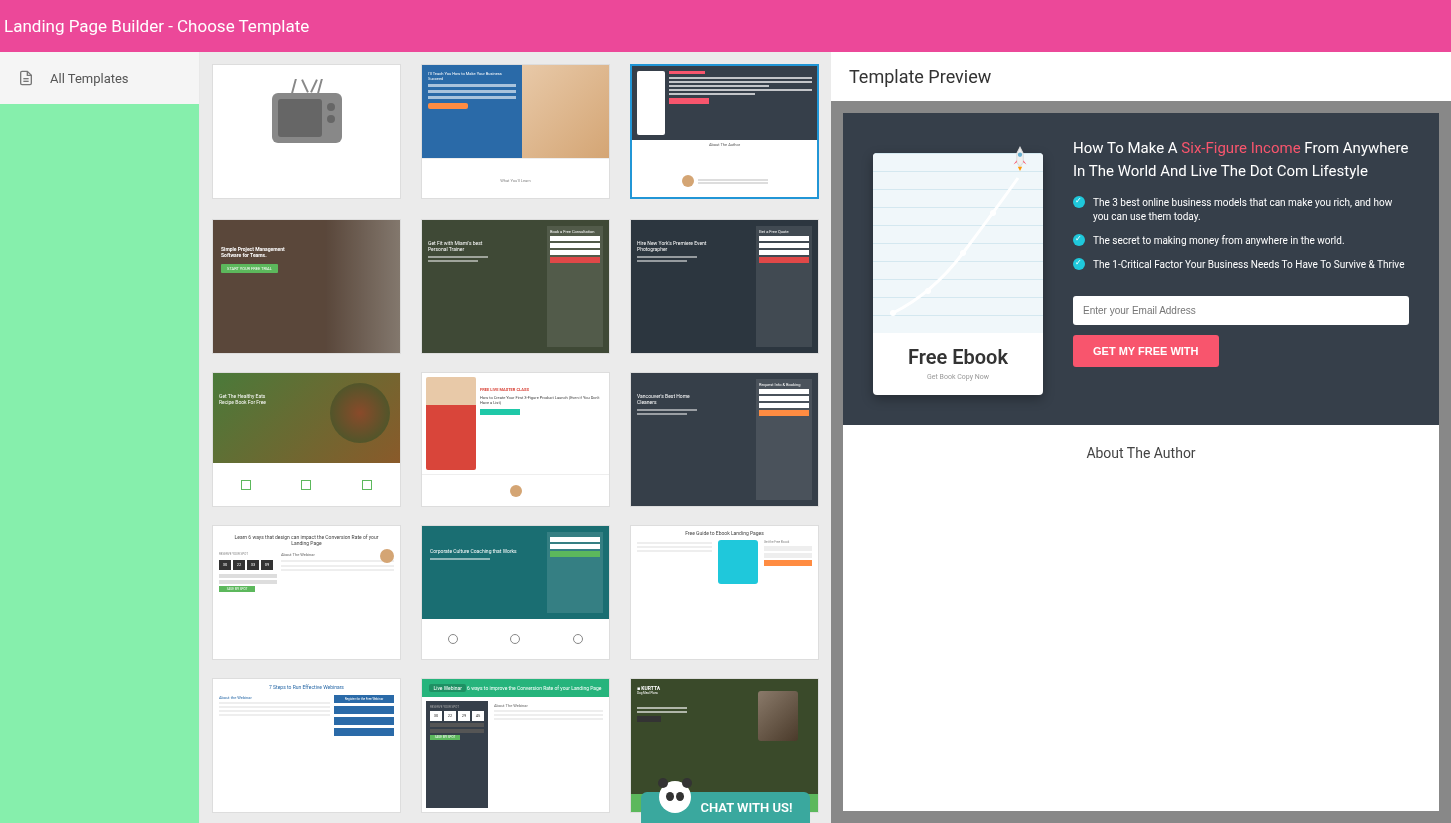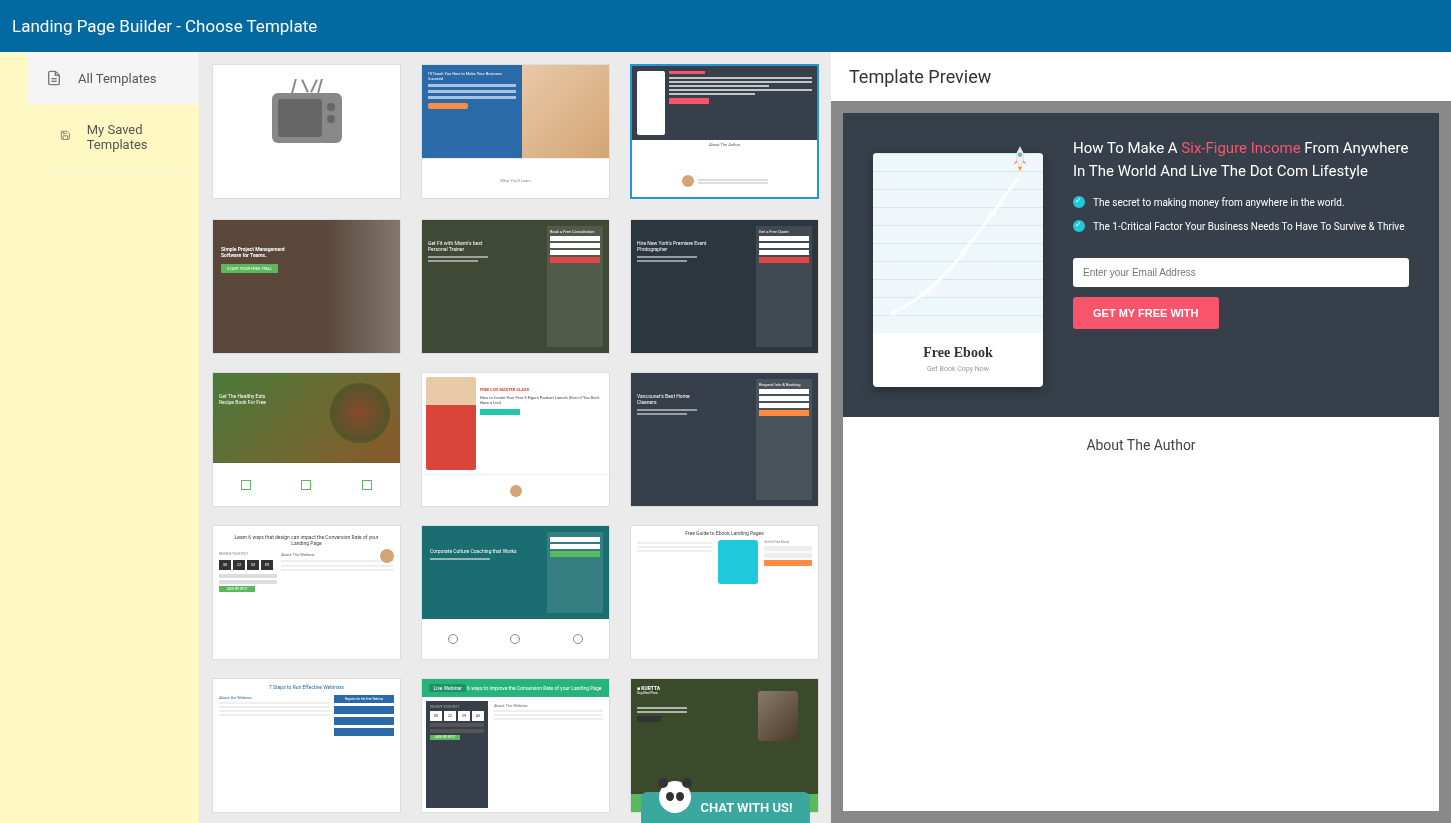--- a/index.html
+++ b/index.html
@@ -1,19 +1,19 @@
 <!DOCTYPE html>
 <html><head>
 <meta charset="utf-8">
 <style>
 * { box-sizing: border-box; margin: 0; padding: 0; }
 body { font-family: -apple-system, BlinkMacSystemFont, "Segoe UI", Roboto, sans-serif; background: #fff; overflow: hidden; }
-.header { background: #0369a1; color: #fff; padding: 16px 12px; font-size: 17px; font-weight: 400; }
+.header { background: #ec4899; color: #fff; padding: 16px 4px; font-size: 17px; font-weight: 400; }
 .main { display: flex; height: calc(823px - 52px); }
-.sidebar { width: 200px; background: #fef9c3; border-right: 1px solid #e8e8e8; padding-left: 28px; }
+.sidebar { width: 200px; background: #86efac; border-right: 1px solid #e8e8e8; }
 .sidebar-item { display: flex; align-items: center; padding: 18px 18px; font-size: 13px; color: #555; cursor: pointer; border-bottom: 1px solid #f0f0f0; margin: 0 14px; }
 .sidebar-item:first-child { background: #f5f5f5; margin: 0; padding: 18px 18px; border-bottom: none; }
 .sidebar-item .icon { width: 16px; height: 16px; margin-right: 16px; color: #777; }
 .gallery { flex: 1; background: #ebebeb; padding: 12px; overflow-y: auto; display: grid; grid-template-columns: repeat(3, 1fr); gap: 20px; align-content: start; }
 .template-card { background: #fff; border: 1px solid #ddd; aspect-ratio: 1.4/1; cursor: pointer; overflow: hidden; position: relative; font-size: 5px; }
 .template-card.selected { border: 2px solid #2196d6; }
 .preview-panel { width: 620px; background: #888; display: flex; flex-direction: column; }
 .preview-header { background: #fff; padding: 14px 18px; display: flex; align-items: center; justify-content: space-between; }
 .preview-title { font-size: 18px; color: #333; font-weight: 400; }
 .preview-controls { display: flex; align-items: center; gap: 10px; }
@@ -22,21 +22,21 @@
 .choose-btn { background: #ff9800; color: #fff; border: none; padding: 9px 14px; font-size: 13px; border-radius: 3px; cursor: pointer; }
 .preview-body { flex: 1; padding: 12px; overflow: hidden; }
 .preview-content { background: #fff; height: 100%; overflow-y: auto; }
 .ebook-hero { background: #363f4a; padding: 24px 30px 30px; display: flex; gap: 30px; }
 .ebook-left { flex: 0 0 170px; position: relative; }
 .ebook-cover { background: #fff; border-radius: 4px; box-shadow: 0 4px 12px rgba(0,0,0,0.3); text-align: center; margin-top: 16px; }
 .ebook-chart { height: 180px; background: repeating-linear-gradient(to bottom, #d4e8f0 0, #d4e8f0 1px, #f0f7fa 1px, #f0f7fa 18px); position: relative; border-radius: 4px 4px 0 0; }
 .ebook-chart svg { position: absolute; inset: 0; }
 .rocket { position: absolute; top: -8px; right: 10px; width: 26px; height: 26px; }
 .ebook-cover-text { padding: 12px 8px 14px; }
-.ebook-cover-title { font-size: 14px; color: #333; font-weight: 600; font-family: Liberation Serif, serif; }
+.ebook-cover-title { font-size: 20px; color: #333; font-weight: 600; }
 .ebook-cover-sub { font-size: 7px; color: #999; margin-top: 4px; }
 .ebook-right { flex: 1; color: #fff; }
 .ebook-reveals { color: #f8556d; font-size: 20px; font-weight: 600; margin-bottom: 22px; }
 .ebook-heading { font-size: 15px; line-height: 1.5; margin-bottom: 14px; }
 .ebook-heading .highlight { color: #f8556d; }
 .ebook-bullets { list-style: none; font-size: 10px; line-height: 1.4; }
 .ebook-bullets li { display: flex; gap: 8px; margin-bottom: 10px; }
 .ebook-bullets .check { width: 12px; height: 12px; background: #1fc8db; border-radius: 50%; flex-shrink: 0; position: relative; }
 .ebook-bullets .check::after { content: "✓"; color: #fff; font-size: 8px; position: absolute; left: 2px; top: -1px; }
 .ebook-input { width: 100%; padding: 9px 10px; border: none; border-radius: 3px; margin-top: 14px; font-size: 10px; }
@@ -135,30 +135,20 @@
     <div class="sidebar-item">
       <span class="icon">
         <svg viewBox="0 0 24 24" fill="none" stroke="currentColor" stroke-width="2">
             <path d="M14 2H6a2 2 0 0 0-2 2v16a2 2 0 0 0 2 2h12a2 2 0 0 0 2-2V8z"></path>
             <polyline points="14 2 14 8 20 8"></polyline>
             <line x1="8" y1="13" x2="16" y2="13"></line>
             <line x1="8" y1="17" x2="16" y2="17"></line>
           </svg>
       </span>
       <span>All Templates</span>
-    </div>
-    <div class="sidebar-item">
-      <span class="icon">
-        <svg viewBox="0 0 24 24" fill="none" stroke="currentColor" stroke-width="2">
-            <path d="M19 21H5a2 2 0 0 1-2-2V5a2 2 0 0 1 2-2h11l5 5v11a2 2 0 0 1-2 2z"></path>
-            <polyline points="17 21 17 13 7 13 7 21"></polyline>
-            <polyline points="7 3 7 8 15 8"></polyline>
-          </svg>
-      </span>
-      <span>My Saved Templates</span>
     </div>
   </div>
 
   <div class="gallery" id="gallery">
       <div class="template-card">
         <div class="tv-body">
           <div class="tv-ant2"></div>
           <div class="tv-screen"></div>
           <div class="tv-knobs">
             <div></div>
@@ -446,20 +436,24 @@
               </div>
             </div>
           </div>
           <div class="ebook-right">
             <div class="ebook-heading">
               <span>How To Make A </span><span class="highlight">Six-Figure Income</span><span> From Anywhere In The World And Live The Dot Com Lifestyle</span>
             </div>
             <ul class="ebook-bullets">
               <li>
                   <span class="check"></span>
+                  <span>The 3 best online business models that can make you rich, and how you can use them today.</span>
+                </li>
+              <li>
+                  <span class="check"></span>
                   <span>The secret to making money from anywhere in the world.</span>
                 </li>
               <li>
                   <span class="check"></span>
                   <span>The 1-Critical Factor Your Business Needs To Have To Survive &amp; Thrive</span>
                 </li>
             </ul>
             <input class="ebook-input" placeholder="Enter your Email Address" style="">
             <button class="ebook-cta">GET MY FREE WITH</button>
           </div>

